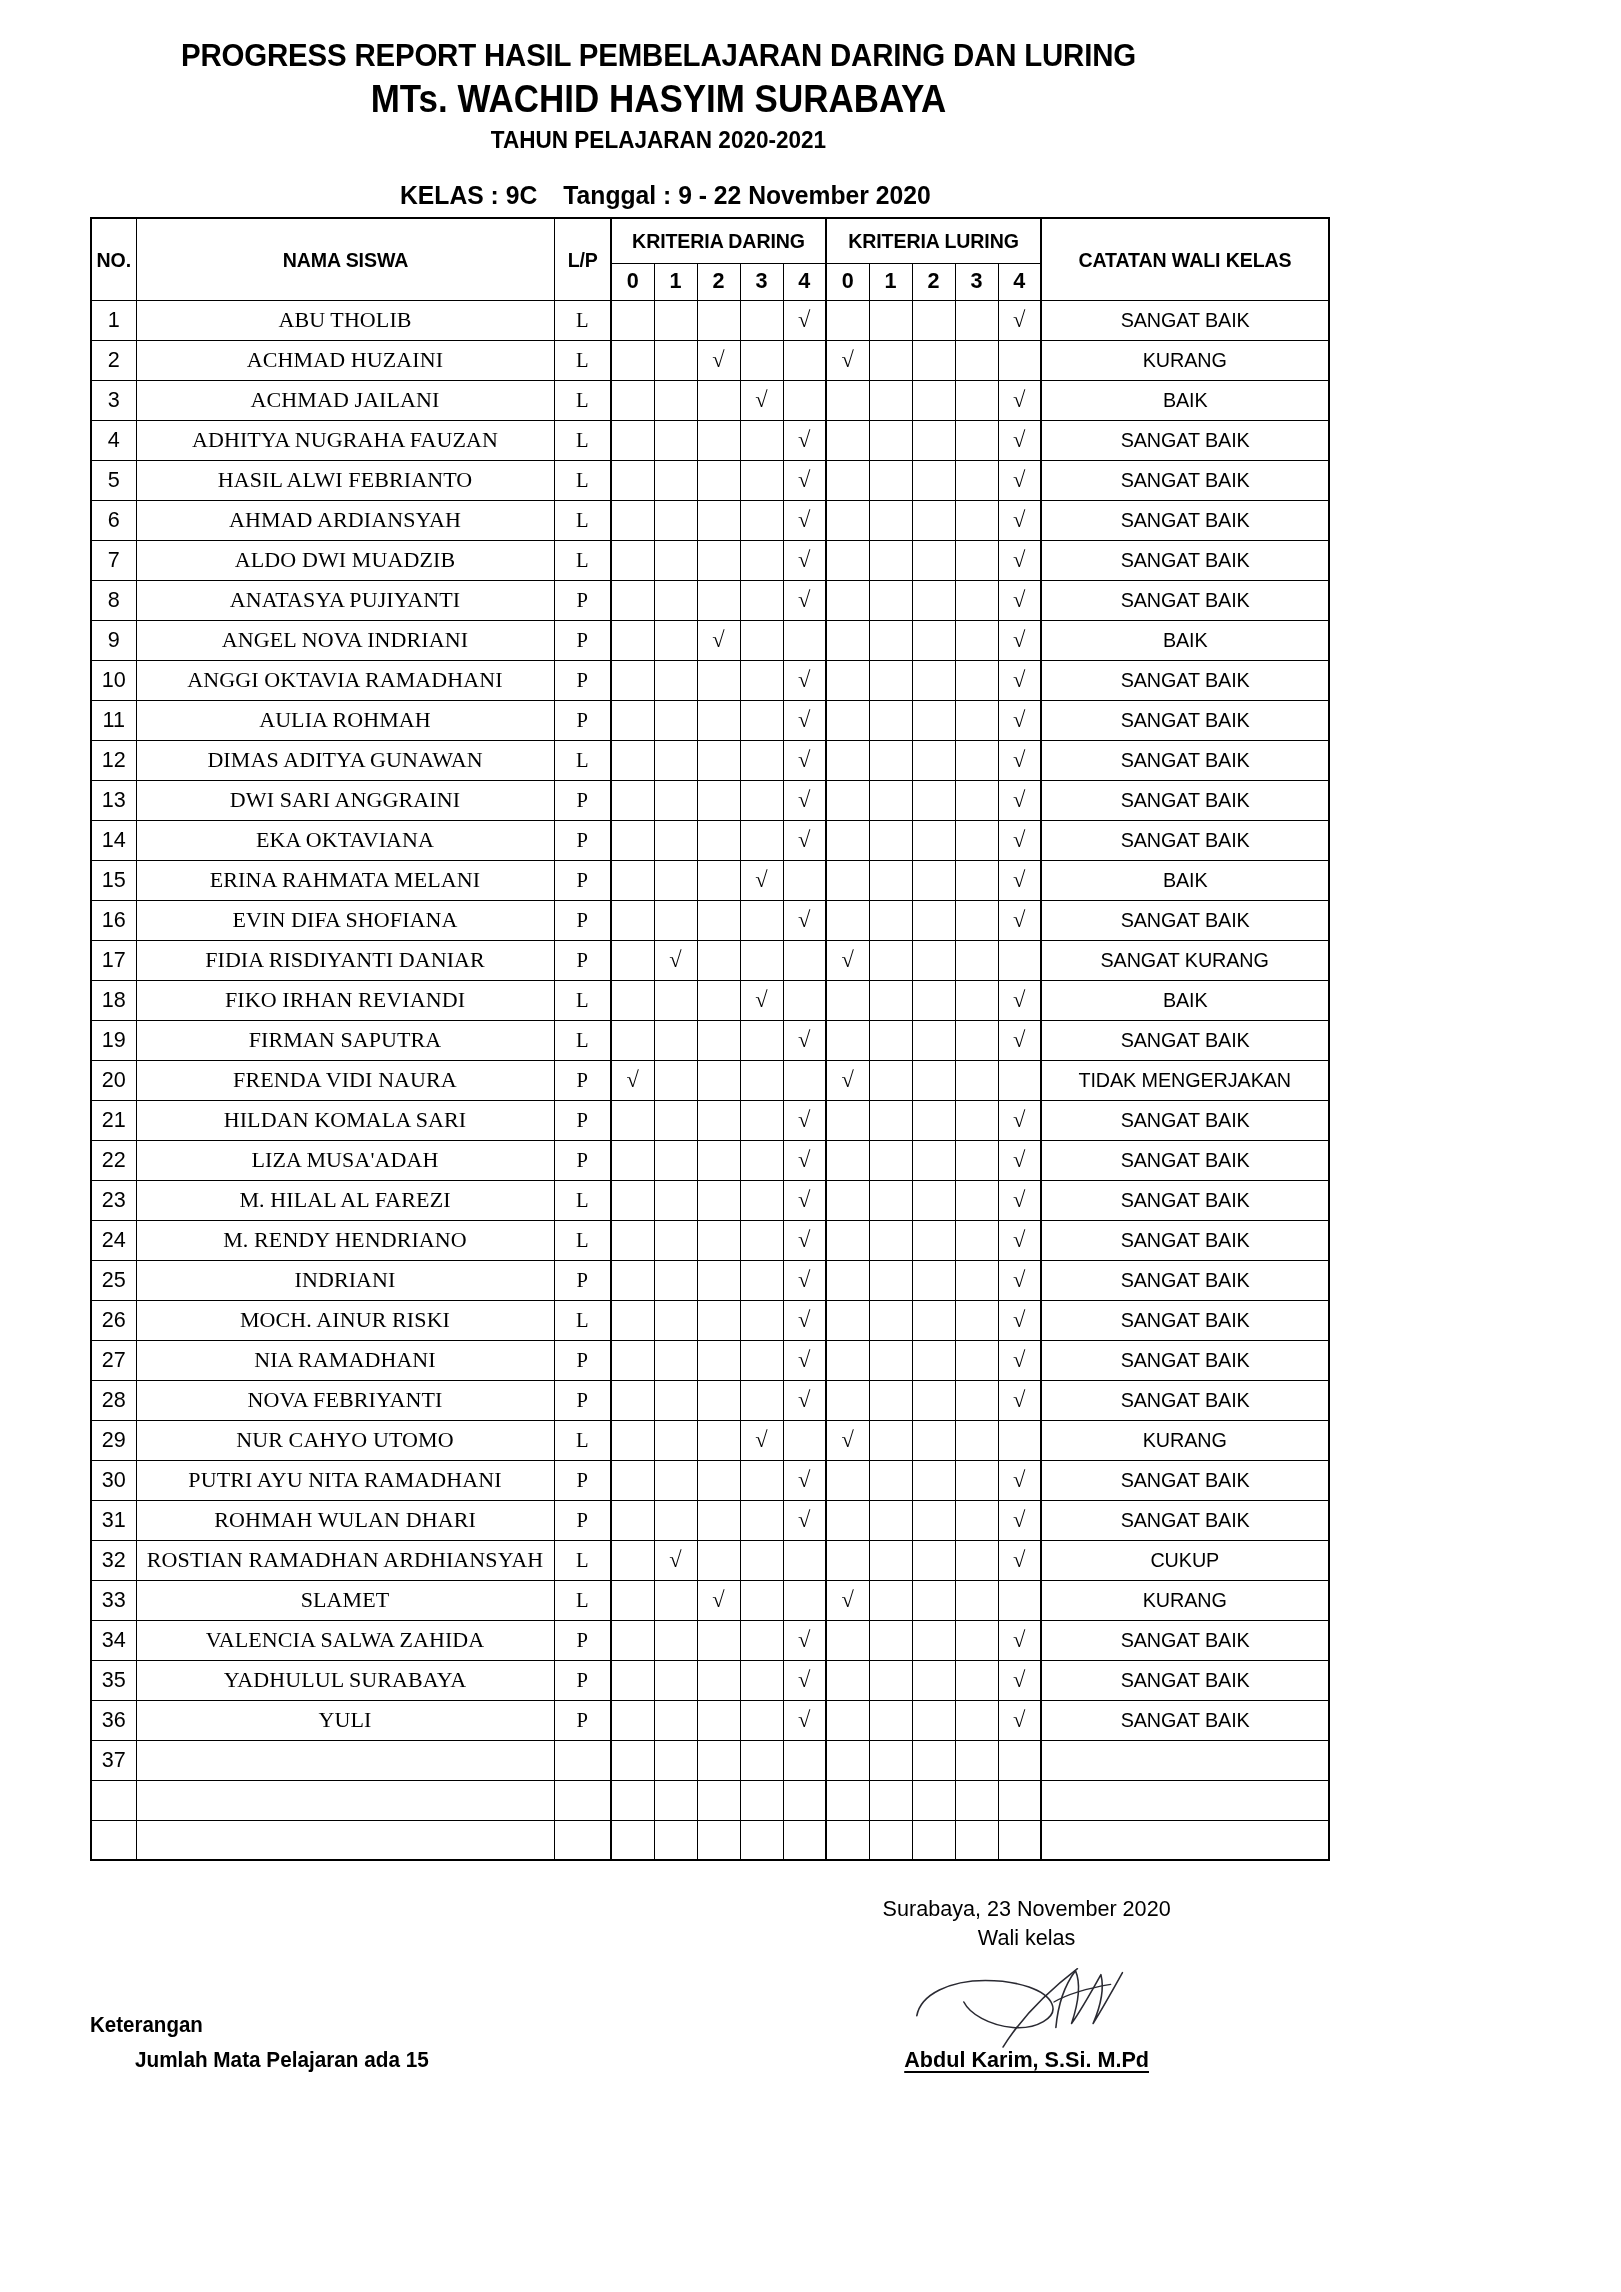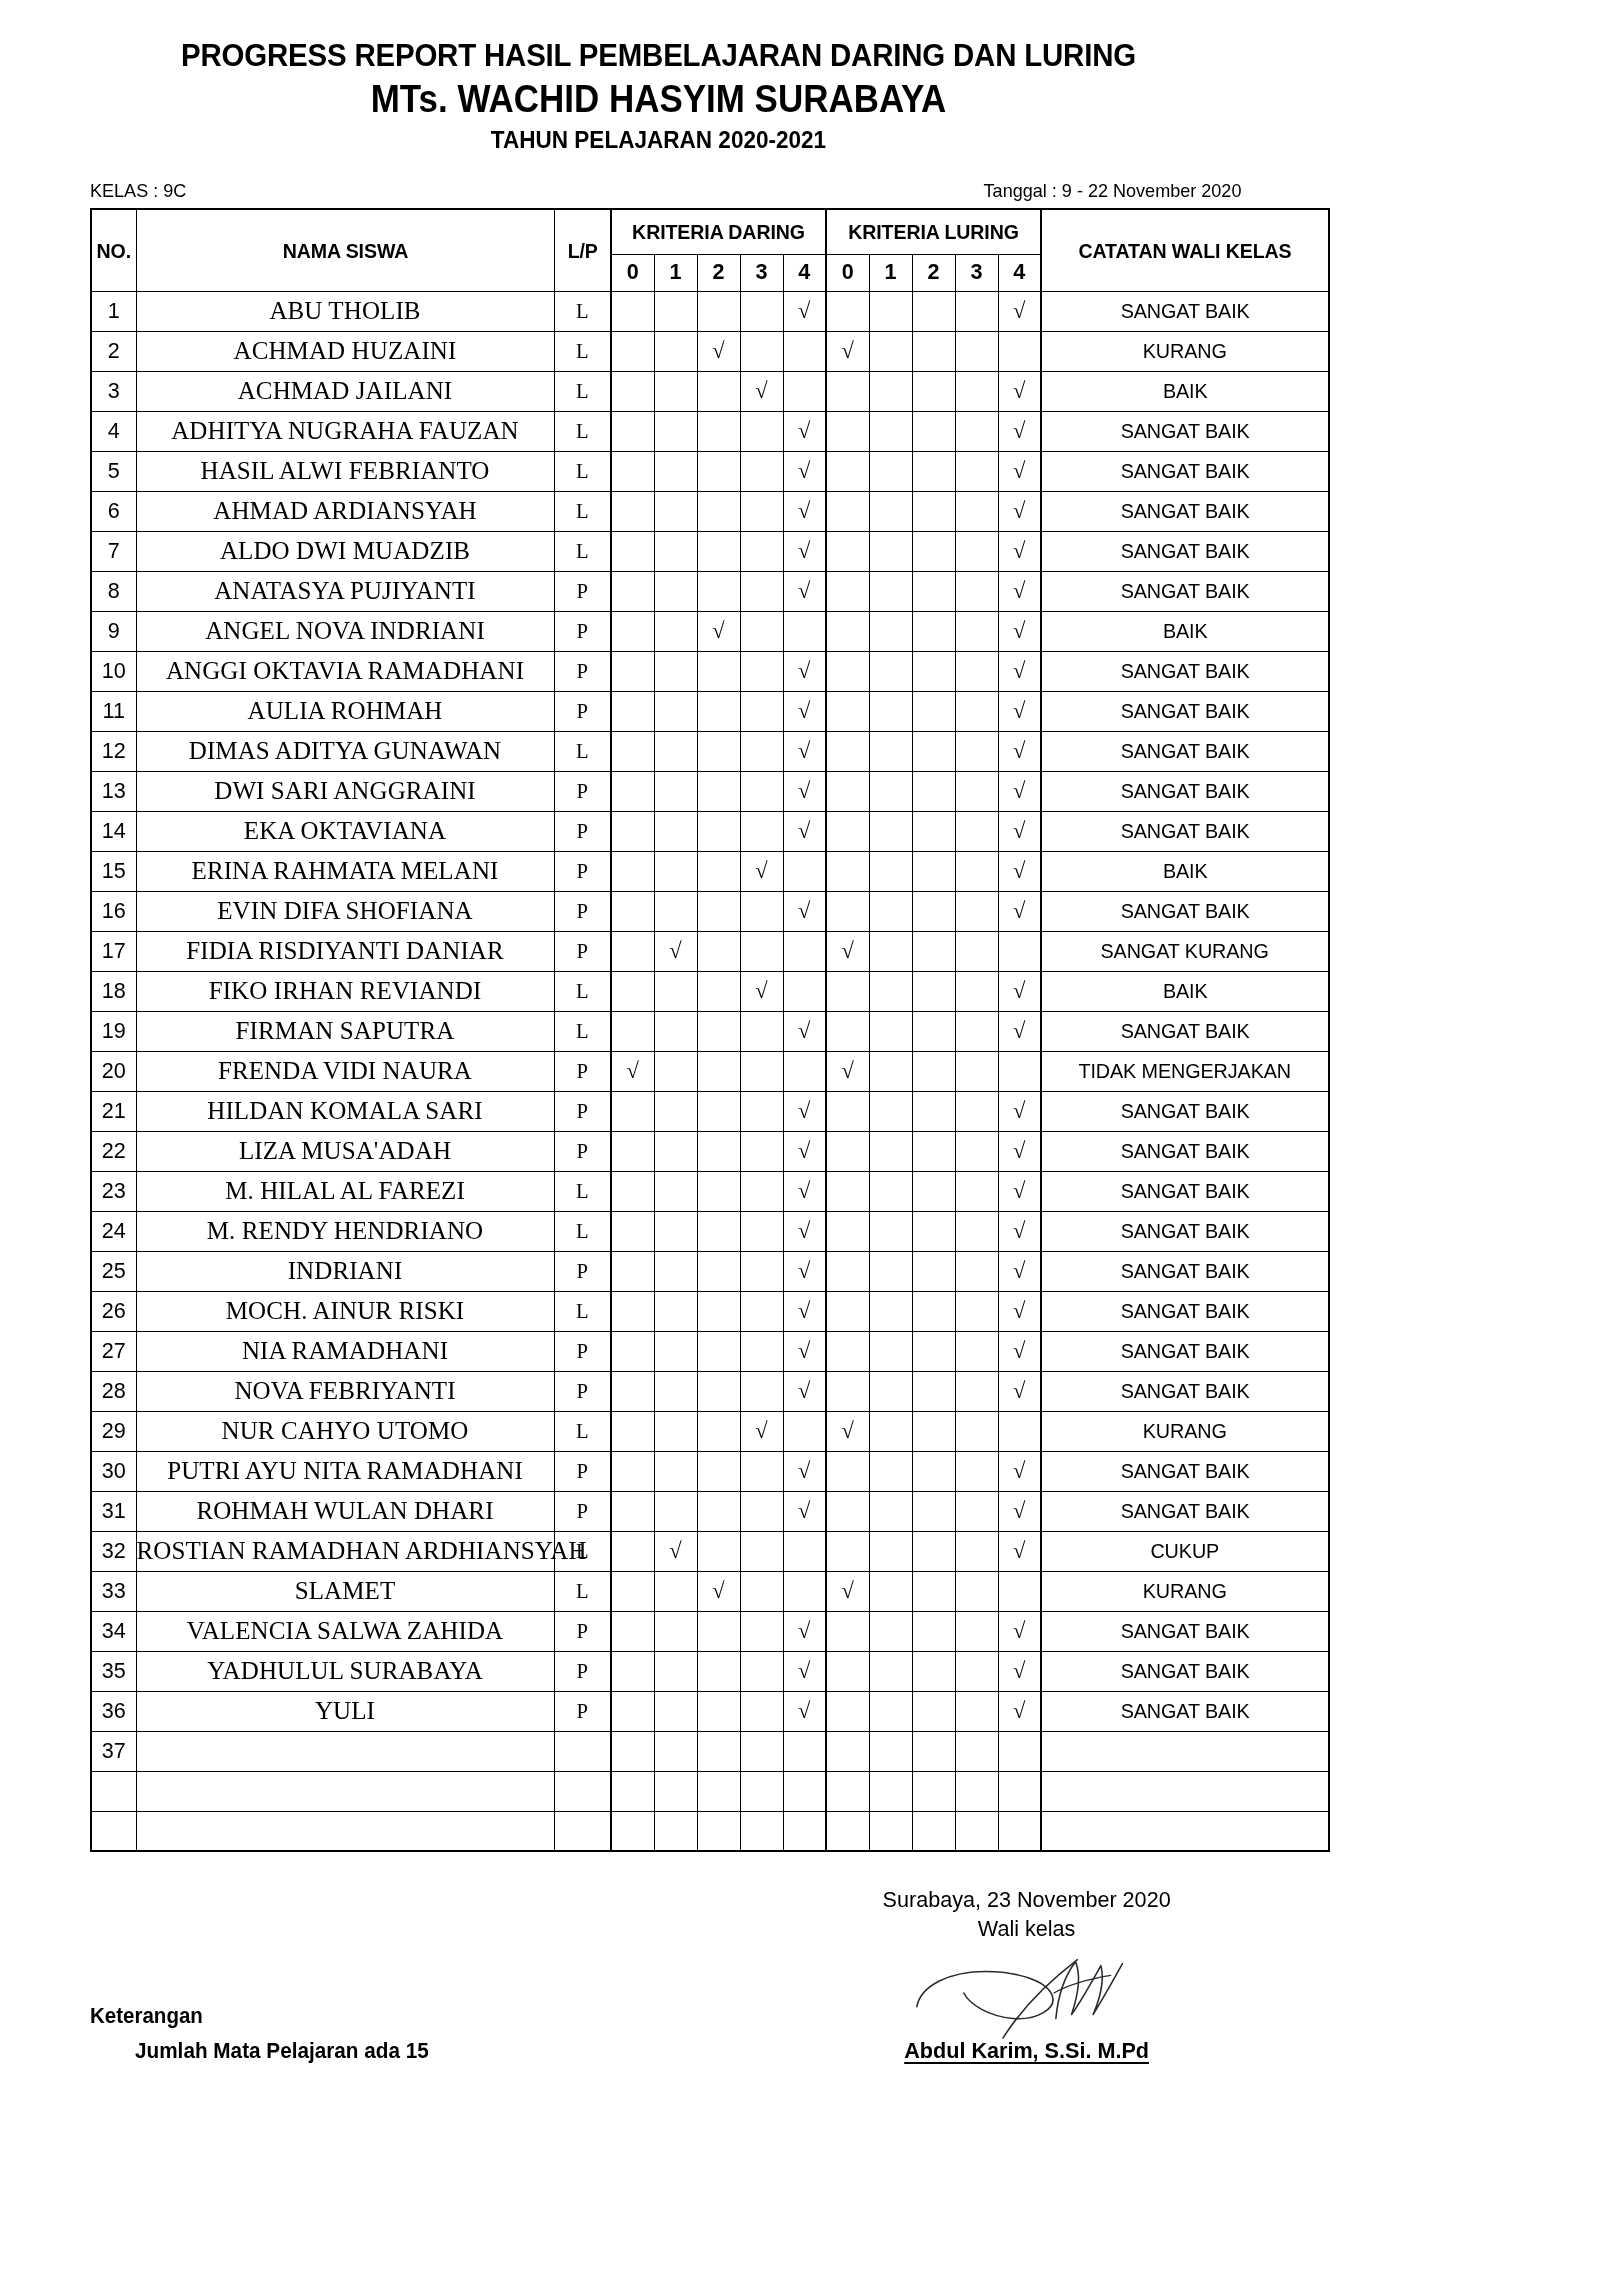--- a/index.html
+++ b/index.html
@@ -41,24 +41,24 @@
     font-size: 24.5px;
     line-height: 1.2;
     margin-top: 3.9px;
     transform: scaleX(0.92);
   }
 
   
   .meta-row {
     margin: 25.5px 76px 5.9px 90px;
     display: flex;
-    justify-content: space-between;
+    justify-content: center;
     align-items: flex-end;
-    font-weight: normal;
-    font-size: 19px;
+    font-weight: bold;
+    font-size: 26px;
   }
   .meta-kelas { transform: scaleX(0.95); transform-origin: left bottom; }
   .meta-tanggal { transform: scaleX(0.95); transform-origin: right bottom; }
 
   
   .table-wrap { margin: 0 76px 0 90px; }
   table.grid {
     width: 100%;
     border-collapse: collapse;
     table-layout: fixed;
@@ -89,21 +89,21 @@
     font-size: 21.6px;
     font-weight: normal;
     font-family: "Liberation Sans", sans-serif;
     text-align: center;
     padding-right: 5.9px;
   }
   td.c-name {
     text-align: left;
     padding-left: 9.8px;
     font-family: "Liberation Serif", serif;
-    font-size: 25px;
+    font-size: 22px;
     letter-spacing: 0.1px;
     white-space: nowrap;
   }
   td.c-lp {
     font-family: "Liberation Serif", serif;
     font-size: 20.6px;
   }
   td.c-mark {
     font-family: "Liberation Serif", serif;
     font-size: 22.5px;

